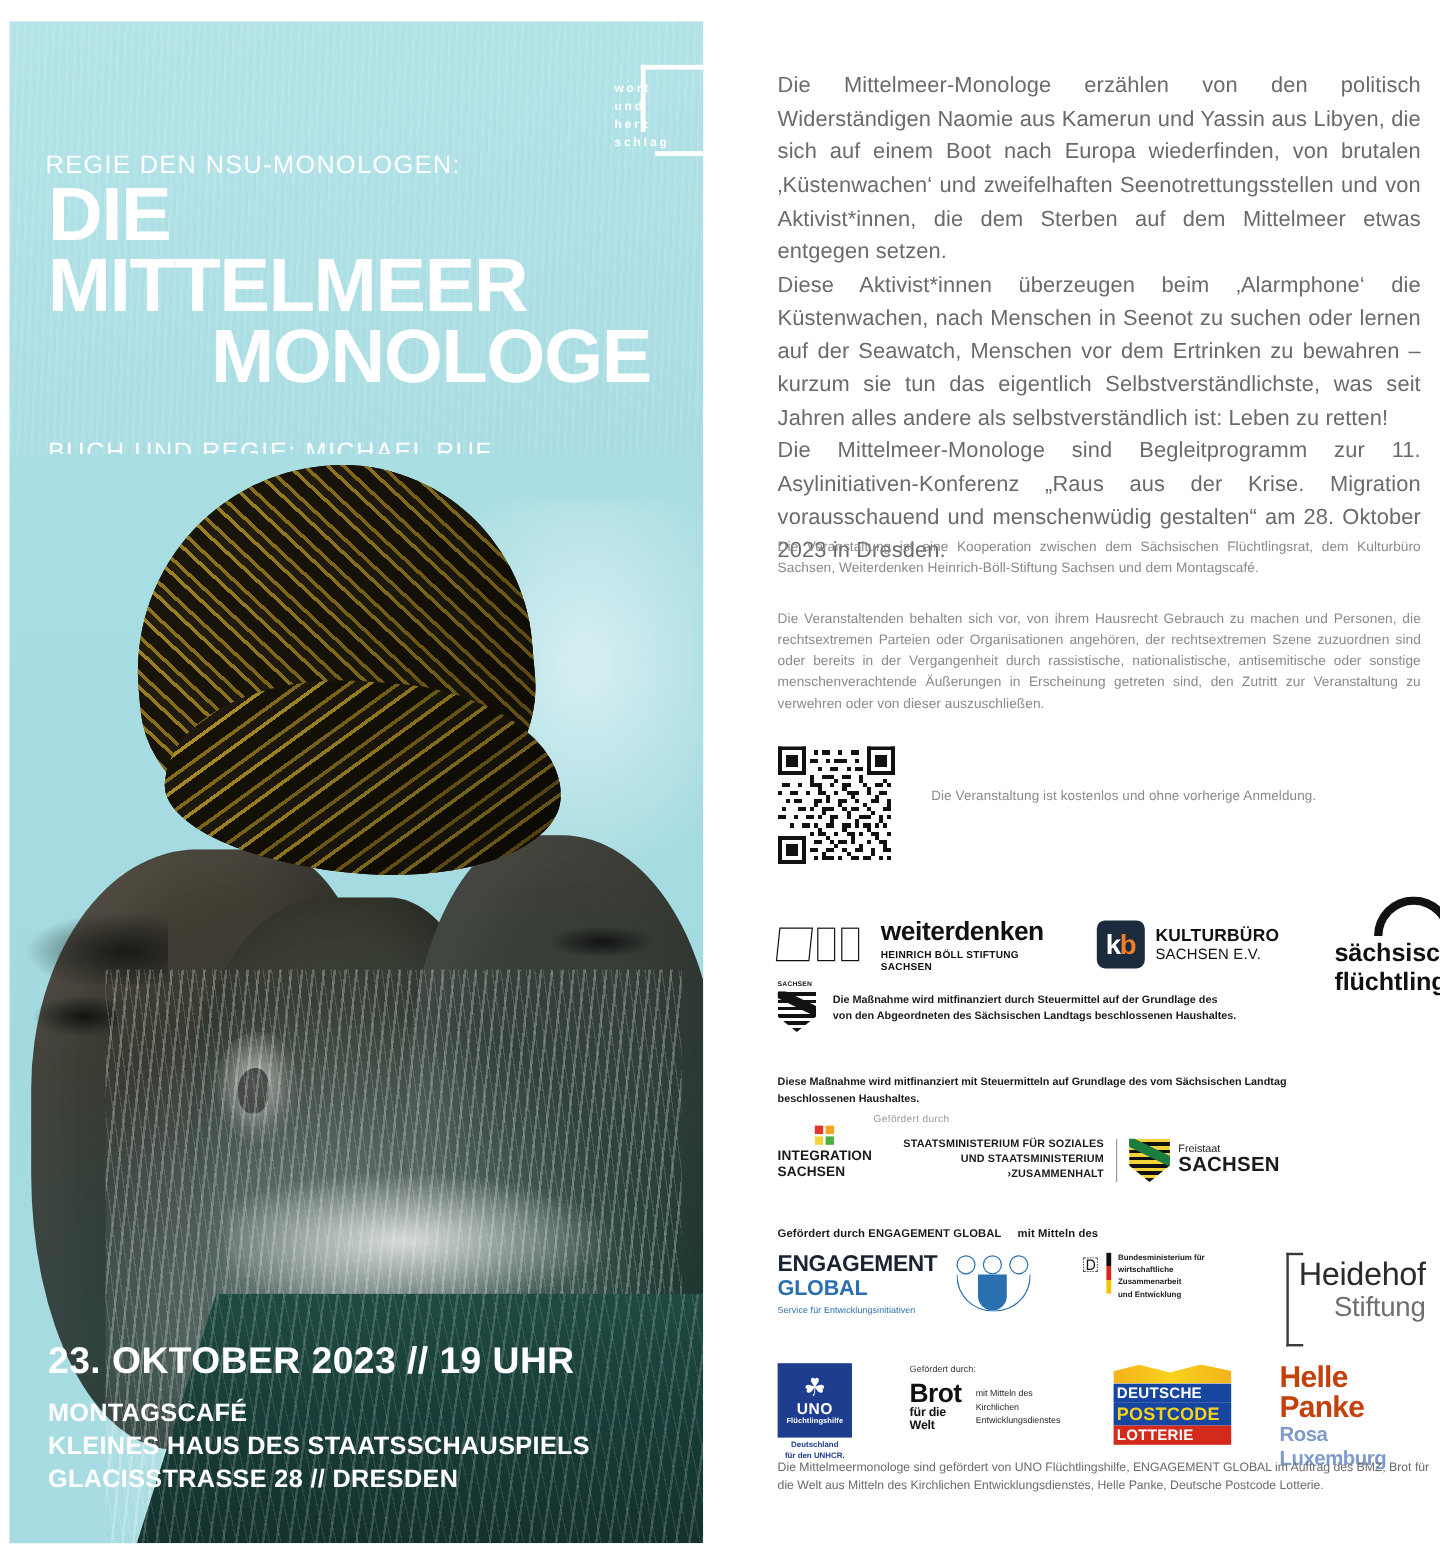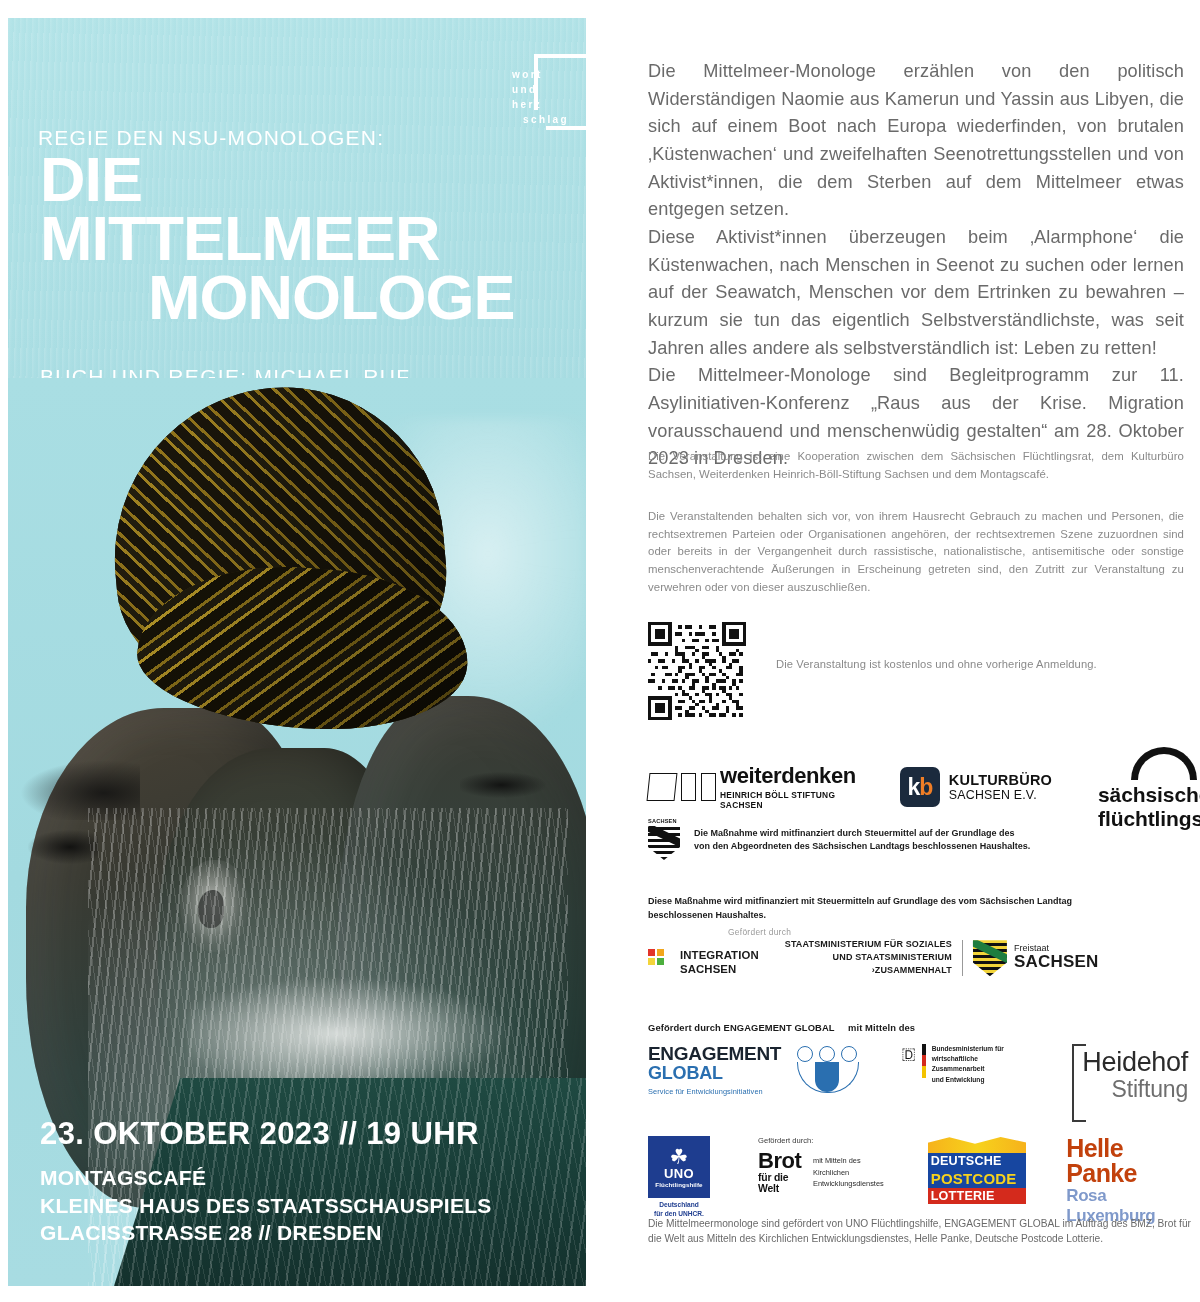--- a/index.html
+++ b/index.html
@@ -28,35 +28,35 @@
     position:absolute;left:40px;top:46px;width:40px;height:26px;
     border-bottom:4px solid #fff;border-right:4px solid #fff;
   }
   .whs .wline{
     position:absolute;color:#fff;font-weight:bold;font-size:10px;
     letter-spacing:2.4px;line-height:1;
   }
   .whs .w1{left:6px;top:16px;}
   .whs .w2{left:6px;top:31px;}
   .whs .w3{left:6px;top:46px;}
-  .whs .w4{left:6px;top:61px;margin-left:11px;}
+  .whs .w4{left:6px;top:61px;}
 
   
   .kicker{
     position:absolute;left:30px;top:108px;color:#fff;
     font-size:21px;font-weight:500;letter-spacing:1.2px;
   }
   .title-block{position:absolute;left:0;top:132px;width:578px;}
   .t-line{
     color:#fff;font-weight:800;letter-spacing:-1px;line-height:.94;
     font-size:63px;white-space:nowrap;
   }
   .t1{padding-left:32px;}
   .t2{padding-left:32px;}
-  .t3{padding-left:140px;}
+  .t3{padding-left:140px;margin-left:28px;}
   .credits{
     position:absolute;left:32px;top:347px;color:#fff;
     font-size:21px;font-weight:400;letter-spacing:1.3px;
   }
 
   
   #photo{
     position:absolute;left:0;top:360px;width:578px;height:908px;overflow:hidden;
   }
   .sky{position:absolute;inset:0;background:linear-gradient(180deg,#a9dee3 0%,#a3dae0 55%,#a8dce2 100%);}
@@ -194,21 +194,21 @@
   #qr{width:98px;height:98px;}
   .qr-note{
     position:absolute;left:128px;top:36px;font-size:11.2px;color:#8a8a8a;letter-spacing:.1px;
   }
 
   
   .logo-row{position:absolute;display:flex;align-items:center;}
 
   
   #row-main{left:28px;top:752px;width:545px;height:70px;justify-content:flex-start;gap:0;}
-  .wd{display:flex;align-items:center;gap:4px;}
+  .wd{display:flex;align-items:center;gap:18px;}
   .wd-marks{display:flex;gap:5px;align-items:flex-end;}
   .wd-m1{width:26px;height:26px;border:1.6px solid #111;transform:skewX(-6deg);}
   .wd-m2{width:13px;height:26px;border:1.6px solid #111;}
   .wd-m3{width:13px;height:26px;border:1.6px solid #111;}
   .wd-txt .wd-name{font-size:22px;font-weight:800;color:#111;letter-spacing:-.4px;line-height:1;}
   .wd-txt .wd-sub{font-size:8.4px;font-weight:700;color:#111;letter-spacing:.25px;margin-top:3px;}
 
   .kb{display:flex;align-items:center;gap:9px;margin-left:44px;}
   .kb-mark{
     width:40px;height:40px;background:#1b2a3d;border-radius:7px;
@@ -239,21 +239,21 @@
   .sx-shield:after{
     content:"";position:absolute;left:-2px;top:6px;width:40px;height:8px;
     background:#111;transform:rotate(26deg);
   }
   .sx-text{margin-left:12px;font-size:9px;line-height:1.5;color:#1a1a1a;font-weight:600;}
 
   
   #fund2-note{position:absolute;left:28px;top:895px;width:470px;font-size:9px;line-height:1.55;color:#1a1a1a;font-weight:600;}
   #gefoerdert1{position:absolute;left:108px;top:927px;font-size:8.4px;color:#9a9a9a;letter-spacing:.3px;}
   #row-min{left:28px;top:938px;width:520px;align-items:flex-end;}
-  .integ{display:flex;align-items:flex-start;gap:16px;}
+  .integ{display:flex;align-items:center;gap:4px;flex-direction:column;}
   .integ-dots{display:grid;grid-template-columns:repeat(2,7px);gap:2px;}
   .integ-dots i{display:block;width:7px;height:7px;}
   .integ-txt{font-size:11.4px;font-weight:600;color:#1a1a1a;line-height:1.18;letter-spacing:.1px;}
   .smsg{margin-left:26px;text-align:right;font-size:9px;font-weight:700;color:#1a1a1a;line-height:1.42;letter-spacing:.15px;}
   .divider-v{width:1px;height:36px;background:#999;margin:0 10px;}
   .freistaat{display:flex;align-items:center;gap:7px;}
   .fs-shield{
     width:34px;height:36px;
     background:repeating-linear-gradient(0deg,#111 0 3px,#f2d43a 3px 6px);
     clip-path:polygon(0 0,100% 0,100% 62%,50% 100%,0 62%);position:relative;

